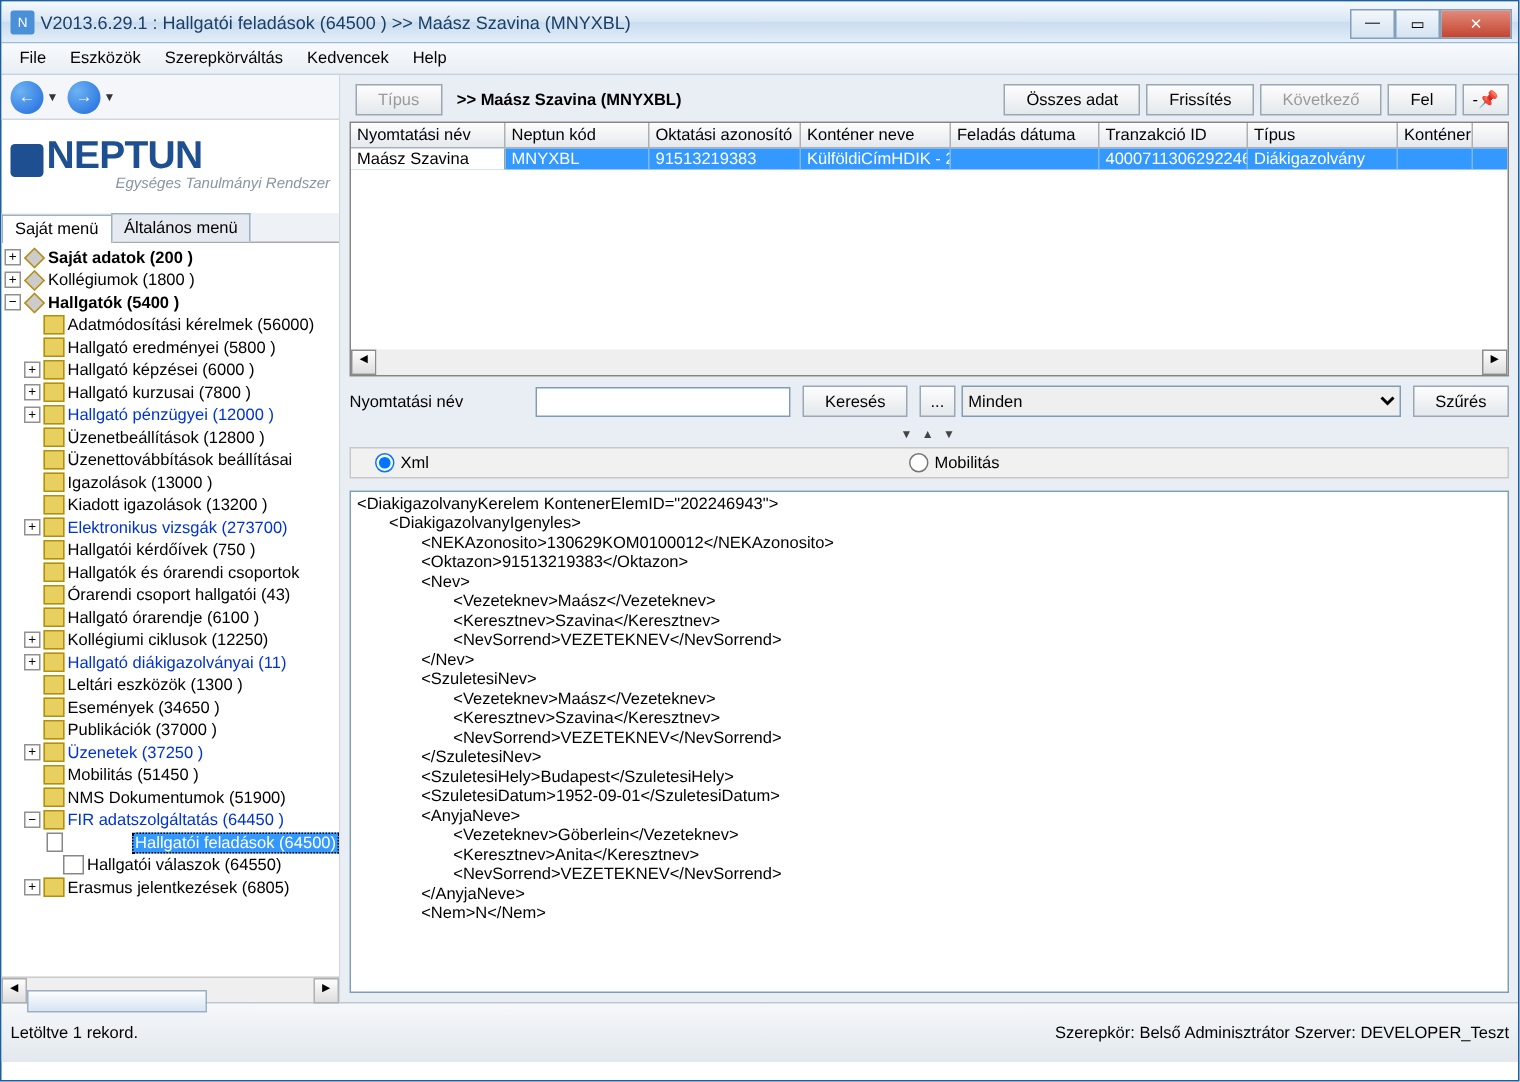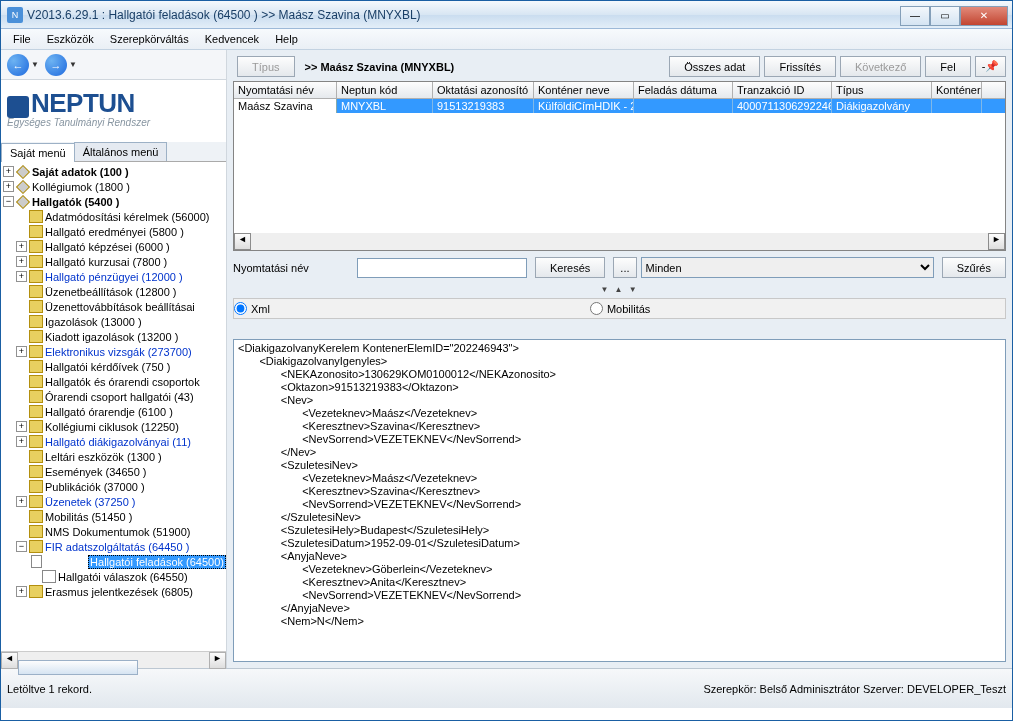--- a/index.html
+++ b/index.html
@@ -13,21 +13,21 @@
 .menubar { height: 21px; background: linear-gradient(#f7fafd,#eaeff5); border-bottom: 1px solid #c3d2e1; display: flex; align-items: center; padding: 0 4px; }
 .menu-item { padding: 2px 8px; cursor: default; }
 .toolbar { height: 30px; display: flex; align-items: center; padding: 2px 6px; background: #f4f6f9; border-bottom: 1px solid #d0d7de; }
 .nav-btn { width: 22px; height: 22px; border-radius: 11px; background: radial-gradient(circle at 30% 30%, #6db3f2, #1e69de); margin-right: 2px; display: flex; align-items: center; justify-content: center; color: #fff; font-size: 11px; }
 .nav-drop { font-size: 8px; color: #333; margin-right: 6px; }
 .content { display: flex; height: 618px; }
 .sidebar { width: 226px; border-right: 1px solid #d0d7de; display: flex; flex-direction: column; }
 .logo-area { padding: 8px 6px 6px; }
 .logo-text { color: #1d4f91; font-weight: bold; font-size: 26px; font-family: Arial; letter-spacing: -0.5px;}
 .logo-sq { display:inline-block; width:22px; height:22px; background:#1d4f91; vertical-align:middle; margin-right:2px; border-radius:3px; position:relative; top:-2px;}
-.logo-sub { color: #8795a1; font-size: 10px; font-style: italic; margin-top:-3px;}
+.logo-sub { color: #8795a1; font-size: 10px; font-style: italic; margin-top:-3px;text-align:right;}
 .sidetabs { display: flex; border-bottom: 1px solid #aaa; background: #eef2f6; margin-top:8px;}
 .sidetab { padding: 3px 8px; border: 1px solid #9db1c6; border-bottom: none; background: #fff; margin-right: -1px; position: relative; top: 1px;}
 .sidetab.inactive { background: #e5eaf1; top: 0;}
 .tree { flex: 1; overflow: auto; background: #fff; padding: 2px 0; }
 .tree-row { display: flex; align-items: center; height: 15px; white-space: nowrap; padding-left: 2px; cursor: default;}
 .tree-toggle { width: 11px; height: 11px; border: 1px solid #919191; display: inline-flex; align-items: center; justify-content: center; font-size: 9px; line-height: 1; margin-right: 2px; background: #fff;}
 .tree-spacer { width: 13px; display: inline-block; }
 .tree-icon { width: 14px; height: 13px; margin-right: 2px; display: inline-block; background: #f4c430; border: 1px solid #b38f0e; }
 .tree-icon.doc { background: #e8d060; }
 .tree-icon.page { background: #fff; border-color: #888;}
@@ -57,21 +57,21 @@
 .grid-hscroll { position: absolute; bottom: 0; left: 0; right: 0; height: 17px; display: flex; }
 .grid-hscroll .sbtn { width: 17px; height: 17px; background: linear-gradient(#fdfdfd,#dedede); border: 1px solid #8c8c8c; text-align: center; font-size: 9px; font-weight:bold;}
 .grid-hscroll .strack { flex: 1; background: #efefef; }
 .search-row { display: flex; align-items: center; margin-top: 6px; gap: 4px; }
 .search-row label { min-width: 120px; }
 .search-row input[type=text] { height: 20px; border: 1px solid #7f9db9; padding: 1px 3px; }
 .search-row select { height: 21px; border: 1px solid #7f9db9; }
 .splitter { height: 10px; display: flex; align-items:center; justify-content:center; background:#e8eef4;}
 .splitter span { font-size:8px; letter-spacing:2px; color:#444;}
 .detail-panel { flex: 1; padding: 4px 6px 6px; display:flex; flex-direction:column; overflow:hidden;}
-.radio-row { background: #f1f1f1; border: 1px solid #c8c8c8; padding: 3px 0; display: flex; gap: 60px; margin-bottom: 20px;}
+.radio-row { background: #f1f1f1; border: 1px solid #c8c8c8; padding: 3px 16px; display: flex; gap: 60px; margin-bottom: 8px;}
 .radio-row label { display:flex; align-items:center; gap:4px;}
 .xml-box { flex:1; border: 1px solid #7f9db9; background: #fff; font-family: Tahoma; overflow: auto; padding: 2px 4px; position:relative; white-space: pre; line-height: 13px;}
 .statusbar { height: 40px; border-top: 1px solid #bcc7d2; background: linear-gradient(#f6f8fa,#e2e8ee); display: flex; align-items: center; padding: 0 6px; }
 .statusbar .sep { margin-left: auto; }
 .col0{width:103px}.col1{width:96px}.col2{width:101px}.col3{width:100px}.col4{width:99px}.col5{width:99px}.col6{width:100px}.col7{width:50px}
 </style>
 </head>
 <body>
 
 <div class="titlebar">
@@ -105,21 +105,21 @@
       <div class="logo-sub">Egységes Tanulmányi Rendszer</div>
     </div>
     <div class="sidetabs">
       <div class="sidetab">Saját menü</div>
       <div class="sidetab inactive">Általános menü</div>
     </div>
     <div class="tree" id="tree">
         <div class="tree-row">
           <span class="tree-toggle">+</span>
           <span class="tree-icon diamond"></span>
-          <span class="tree-label bold">Saját adatok (100  )</span>
+          <span class="tree-label bold">Saját adatok (200  )</span>
         </div>
         <div class="tree-row">
           <span class="tree-toggle">+</span>
           <span class="tree-icon diamond"></span>
           <span class="tree-label">Kollégiumok (1800  )</span>
         </div>
         <div class="tree-row">
           <span class="tree-toggle">−</span>
           <span class="tree-icon diamond"></span>
           <span class="tree-label bold">Hallgatók (5400  )</span>

